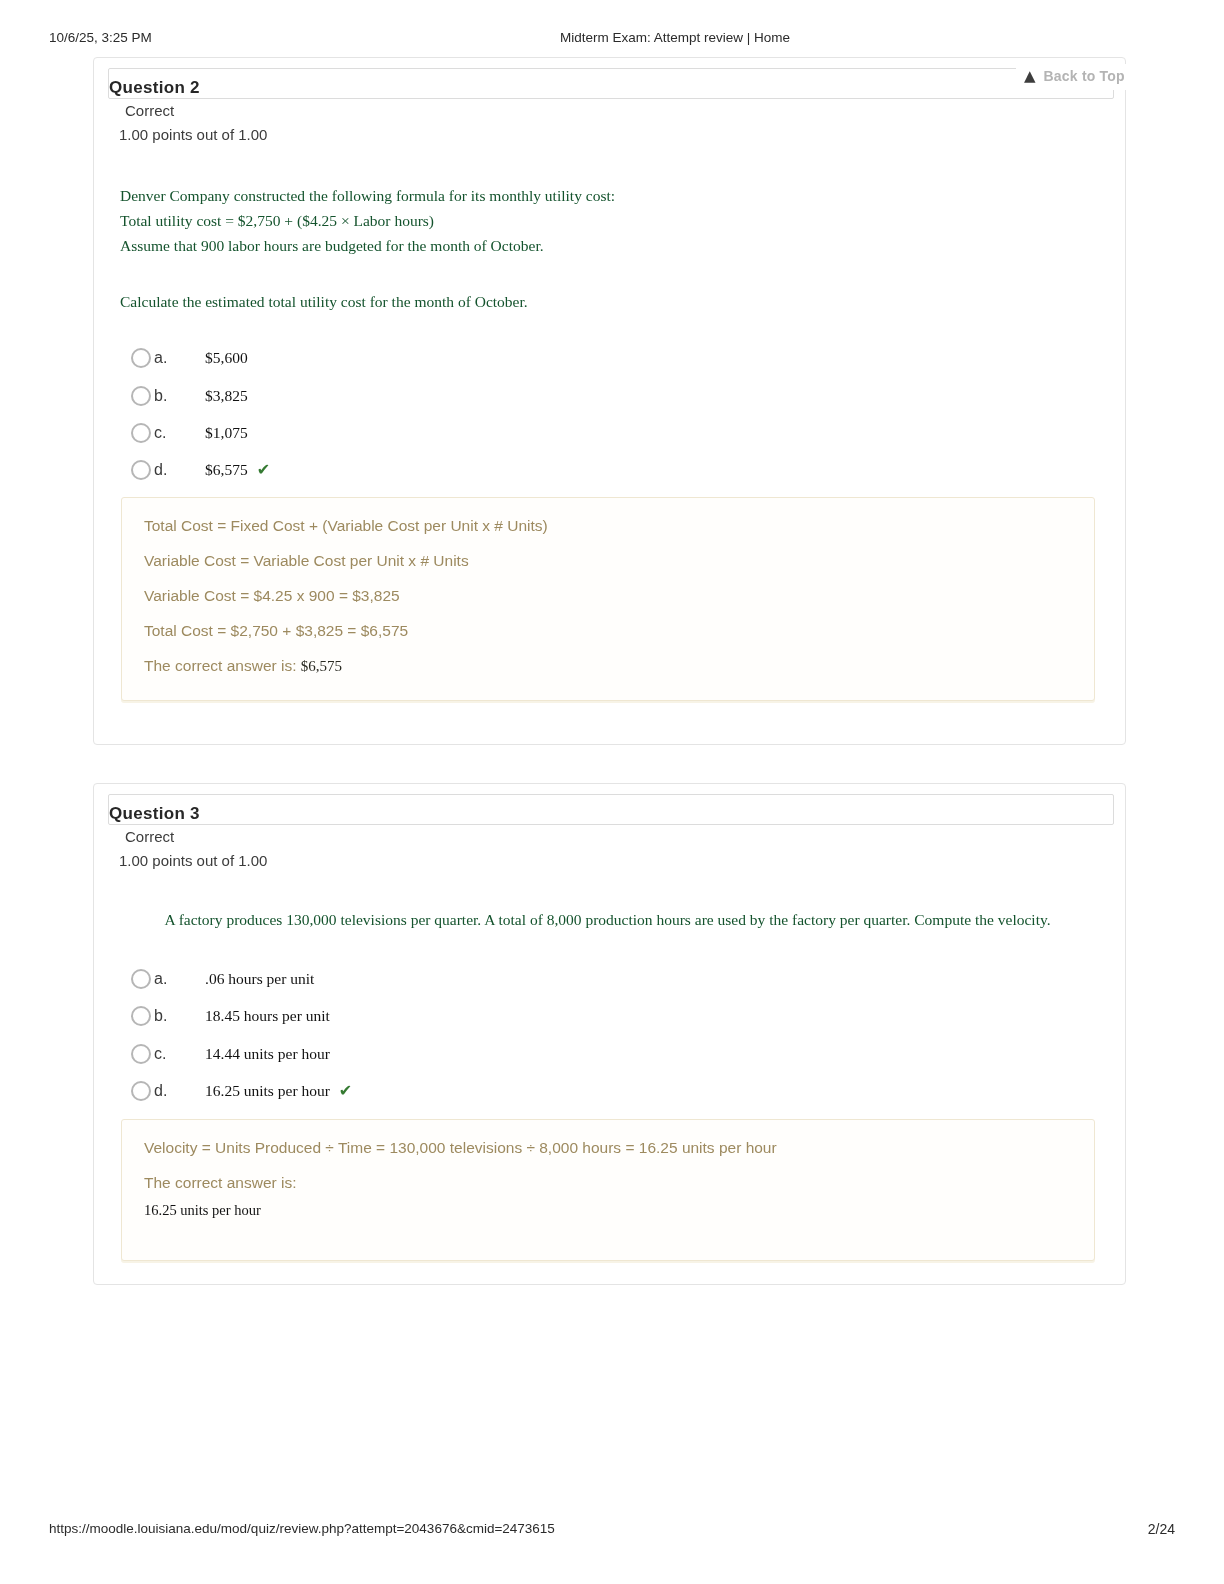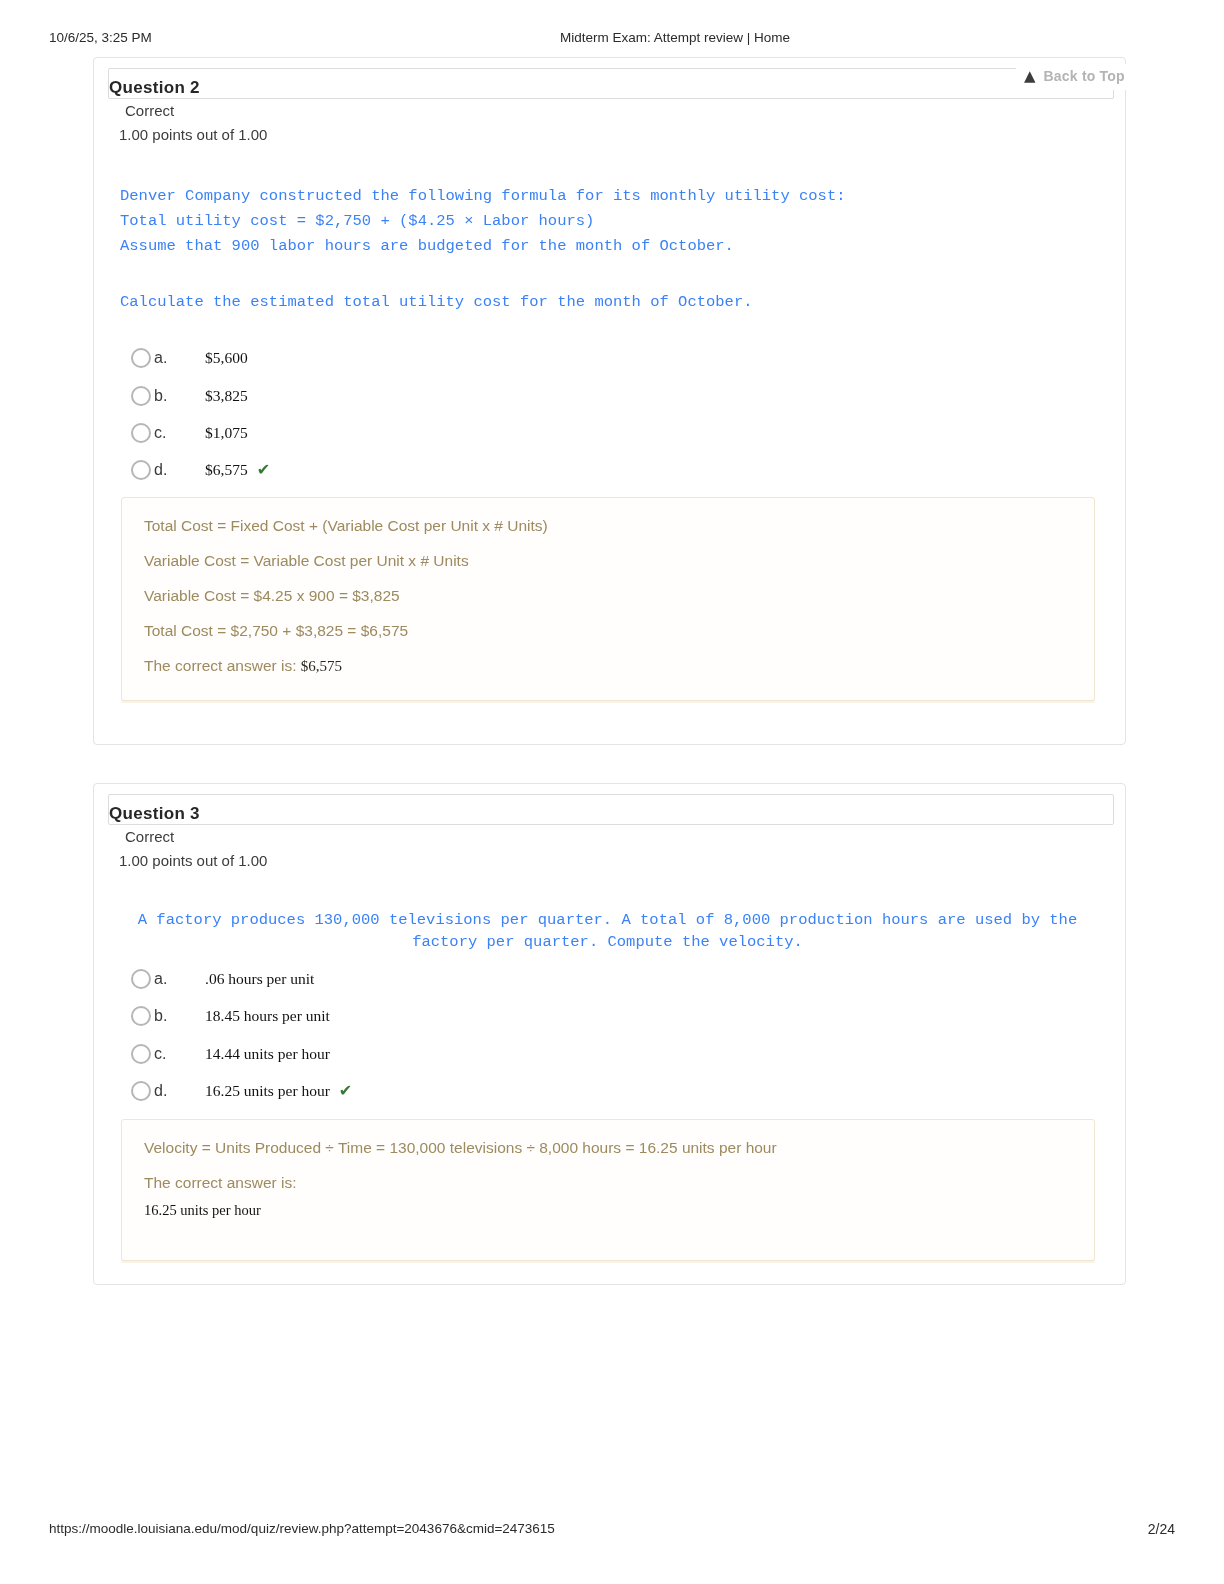--- a/index.html
+++ b/index.html
@@ -40,21 +40,21 @@
   .qhead {
     position:absolute; left:14px; right:11px; top:10px; height:31px;
     background:#ffffff; border:1px solid #dcdcdc; border-radius:2px;
     display:flex; align-items:flex-end; 
   }
   .qhead .qtitle { font-size:17px; font-weight:bold; color:#272727; letter-spacing:0.3px; }
 
   .qstatus { position:absolute; left:31px; top:44px; font-size:15px; color:#3c3c3c; }
   .qgrade  { position:absolute; left:25px; top:68px; font-size:15px; color:#3c3c3c; }
 
-  .serif { font-family:Liberation Mono, monospace; color:#3b82f6; }
+  .serif { font-family:Liberation Serif, serif; color:#14532d; }
 
   .prompt-line { position:absolute; left:26px; font-size:15.5px; line-height:22px; }
   .q3-prompt { position:absolute; left:26px; right:30px; font-size:15.5px; line-height:22px; }
 
   
   .opt-row {
     position:absolute; left:37px; height:24px;
     display:flex; align-items:center; cursor:pointer;
   }
   .radio {

